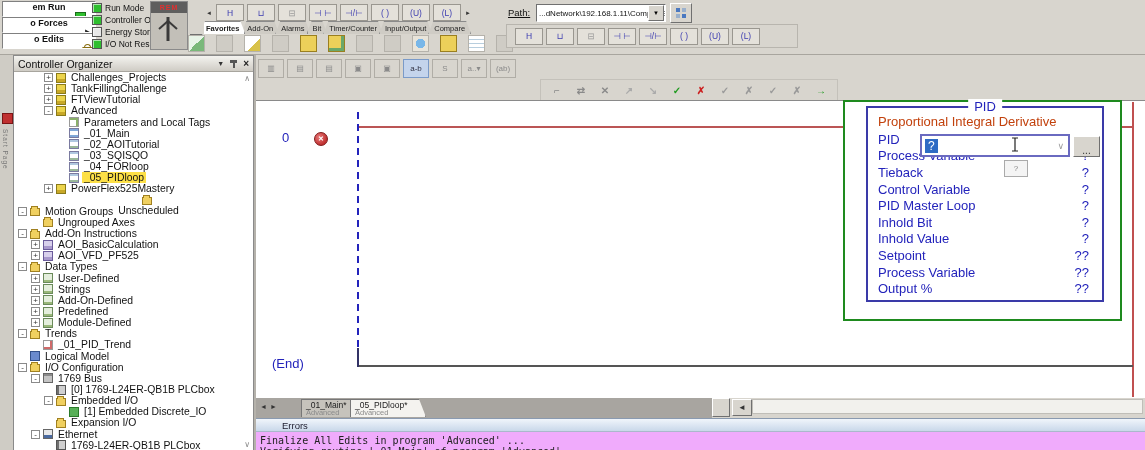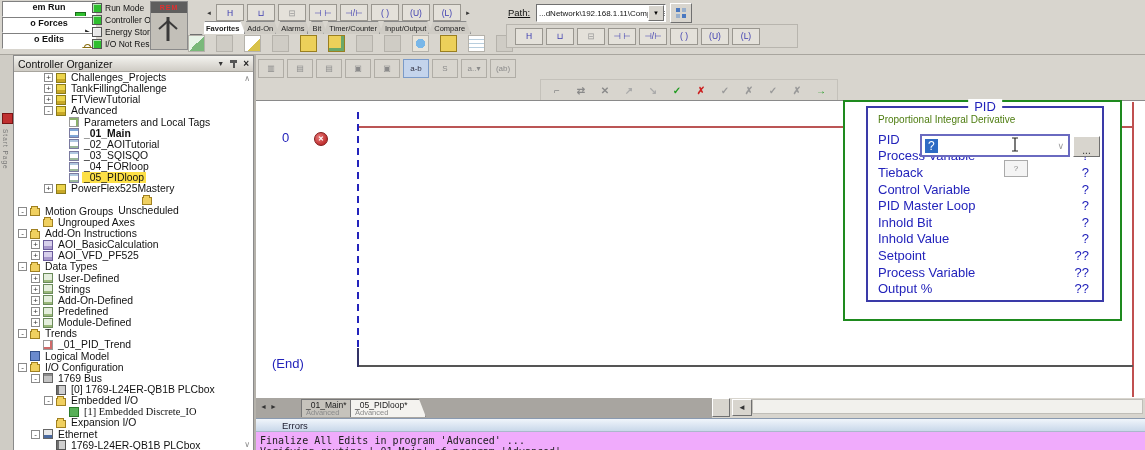--- a/index.html
+++ b/index.html
@@ -105,21 +105,21 @@
   #rungnum{left:282px;top:130px;font-size:13px;color:#2323bb;}
   #rungerr{left:314px;top:132px;width:12px;height:12px;border-radius:50%;background:radial-gradient(circle at 35% 35%,#e87a7a,#c03030 70%);border:1px solid #801a1a;color:#fff;font-size:7px;display:flex;align-items:center;justify-content:center;font-weight:bold;}
   #railL{left:357px;top:112px;width:2px;height:236px;background:repeating-linear-gradient(#2323bb 0 7px,transparent 7px 12px);}
   #railLsolid{left:357px;top:348px;width:2px;height:19px;background:#333366;}
   #wire1{left:359px;top:126px;width:484px;height:2px;background:#bb5555;}
   #wire2{left:1120px;top:126px;width:14px;height:2px;background:#bb5555;}
   #railR{left:1132px;top:102px;width:2px;height:295px;background:#c05050;}
   #selrect{left:843px;top:100px;width:279px;height:221px;border:2px solid #1e8a1e;box-sizing:border-box;}
   #pidbox{left:866px;top:106px;width:238px;height:196px;border:2px solid #3a3aa8;background:#fff;box-sizing:border-box;}
   #pidtitle{position:absolute;left:50%;top:-9px;transform:translateX(-50%);background:#fff;padding:0 6px;font-size:13px;color:#2323bb;}
-  #pidsub{position:absolute;left:10px;top:6px;font-size:10px;color:#4d7c0f;white-space:nowrap;}
+  #pidsub{position:absolute;left:10px;top:6px;font-size:13px;color:#c2410c;white-space:nowrap;}
   #pidrows{position:absolute;left:0;top:23px;width:100%;}
   .pidrow{display:flex;height:16.6px;font-size:13px;color:#2323bb;padding:0 13px 0 10px;align-items:center;}
   .pidrow .pv{margin-left:auto;}
   #operedit{left:920px;top:134px;width:150px;height:23px;background:#fff;border:2px solid #6a6ac0;box-sizing:border-box;display:flex;align-items:center;z-index:5;}
   #operedit .chip{margin-left:3px;background:#2e6bc4;color:#fff;font-size:12px;padding:0 3px;}
   #operedit .chev{margin-left:auto;margin-right:4px;color:#999;font-size:9px;}
   #dotsbtn{left:1073px;top:136px;width:25px;height:19px;font-size:10px;display:flex;align-items:flex-end;justify-content:center;color:#333;z-index:6;}
   #ibeam{left:1010px;top:137px;width:10px;height:15px;z-index:7;}
   #tooltip{left:1004px;top:160px;width:22px;height:15px;background:#f4f4f4;border:1px solid #aaa;font-size:8px;color:#888;display:flex;align-items:center;justify-content:center;z-index:7;}
   #endlbl{left:272px;top:356px;font-size:13px;color:#2323bb;background:#fff;padding-right:4px;}
@@ -287,21 +287,21 @@
         <div class="trow" style="padding-left: 30px;">
           <span class="expbox">-</span>
           <span class="ti ti-pkg"></span>
           <span class="tlabel">Advanced</span>
         </div>
         <div class="trow" style="padding-left: 43px;">
           <span class="expspacer"></span>
           <span class="ti ti-tags"></span>
           <span class="tlabel">Parameters and Local Tags</span>
         </div>
-        <div class="trow" style="padding-left: 43px; font-weight: bold;">
+        <div class="trow" style="padding-left: 43px;">
           <span class="expspacer"></span>
           <span class="ti ti-routm"></span>
           <span class="tlabel">_01_Main</span>
         </div>
         <div class="trow" style="padding-left: 43px;">
           <span class="expspacer"></span>
           <span class="ti ti-rout"></span>
           <span class="tlabel">_02_AOITutorial</span>
         </div>
         <div class="trow" style="padding-left: 43px;">
@@ -412,21 +412,21 @@
         <div class="trow" style="padding-left: 30px;">
           <span class="expspacer"></span>
           <span class="ti ti-plc"></span>
           <span class="tlabel">[0] 1769-L24ER-QB1B PLCbox</span>
         </div>
         <div class="trow" style="padding-left: 30px;">
           <span class="expbox">-</span>
           <span class="ti ti-folder"></span>
           <span class="tlabel">Embedded I/O</span>
         </div>
-        <div class="trow" style="padding-left: 43px; font-family: Liberation Serif, serif;">
+        <div class="trow" style="padding-left: 43px;">
           <span class="expspacer"></span>
           <span class="ti ti-mod"></span>
           <span class="tlabel">[1] Embedded Discrete_IO</span>
         </div>
         <div class="trow" style="padding-left: 30px;">
           <span class="expspacer"></span>
           <span class="ti ti-folder"></span>
           <span class="tlabel">Expansion I/O</span>
         </div>
         <div class="trow" style="padding-left: 17px;">

